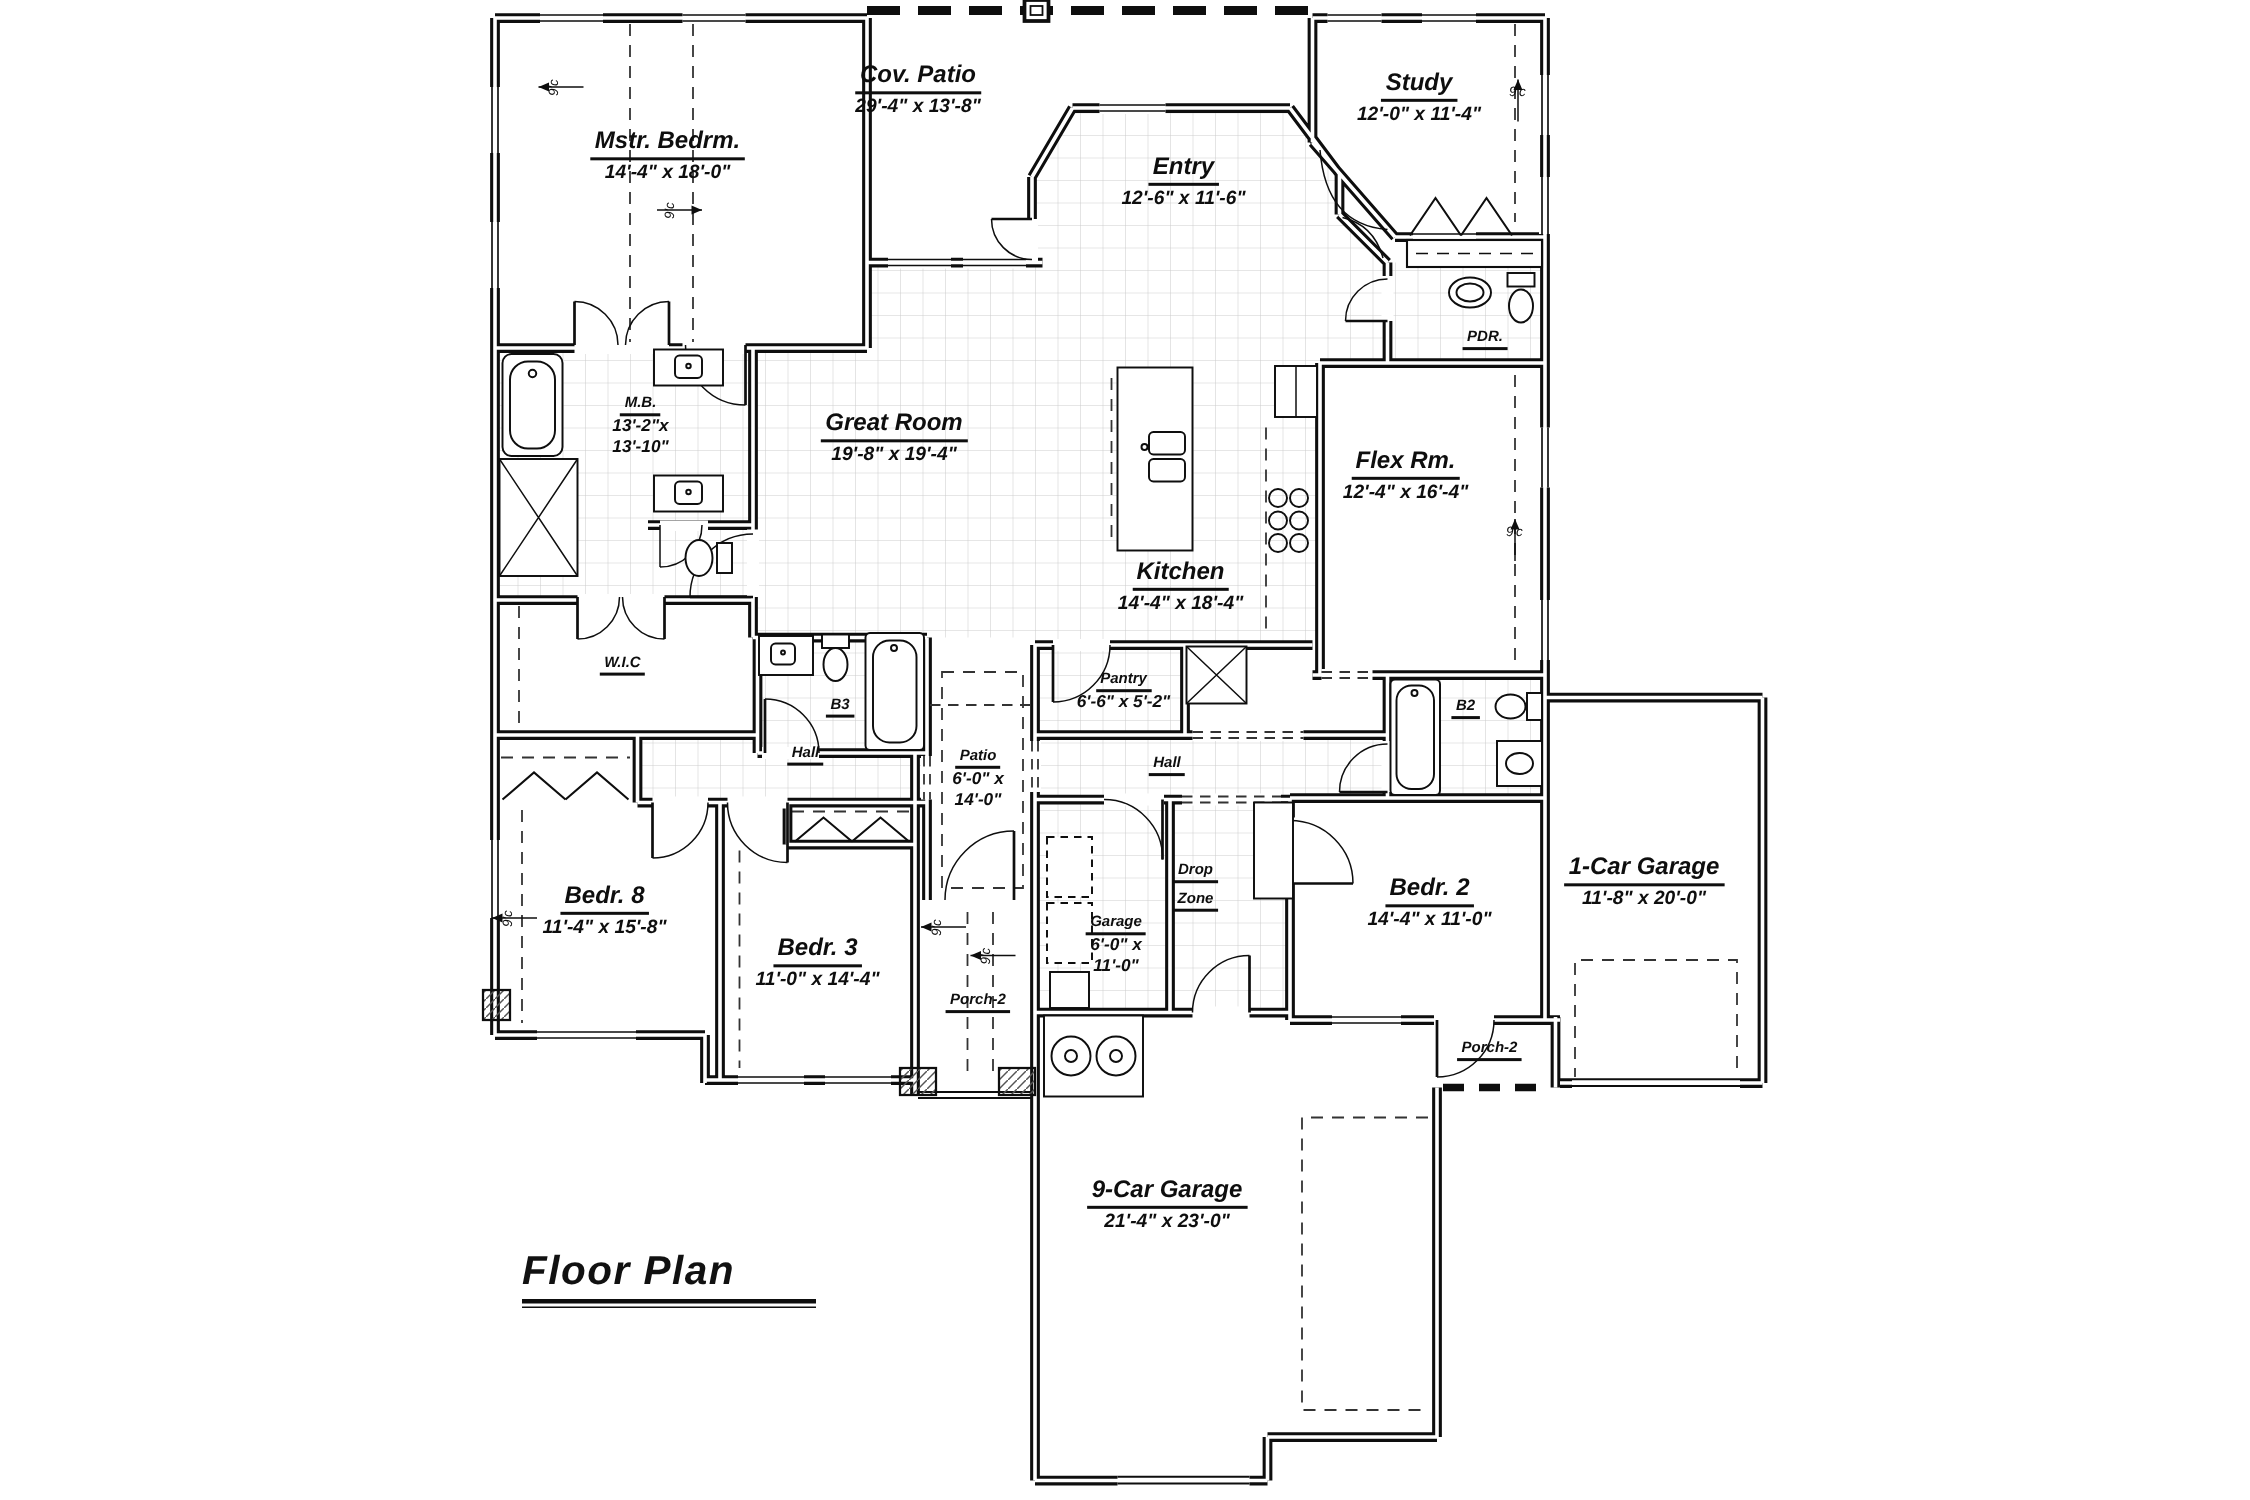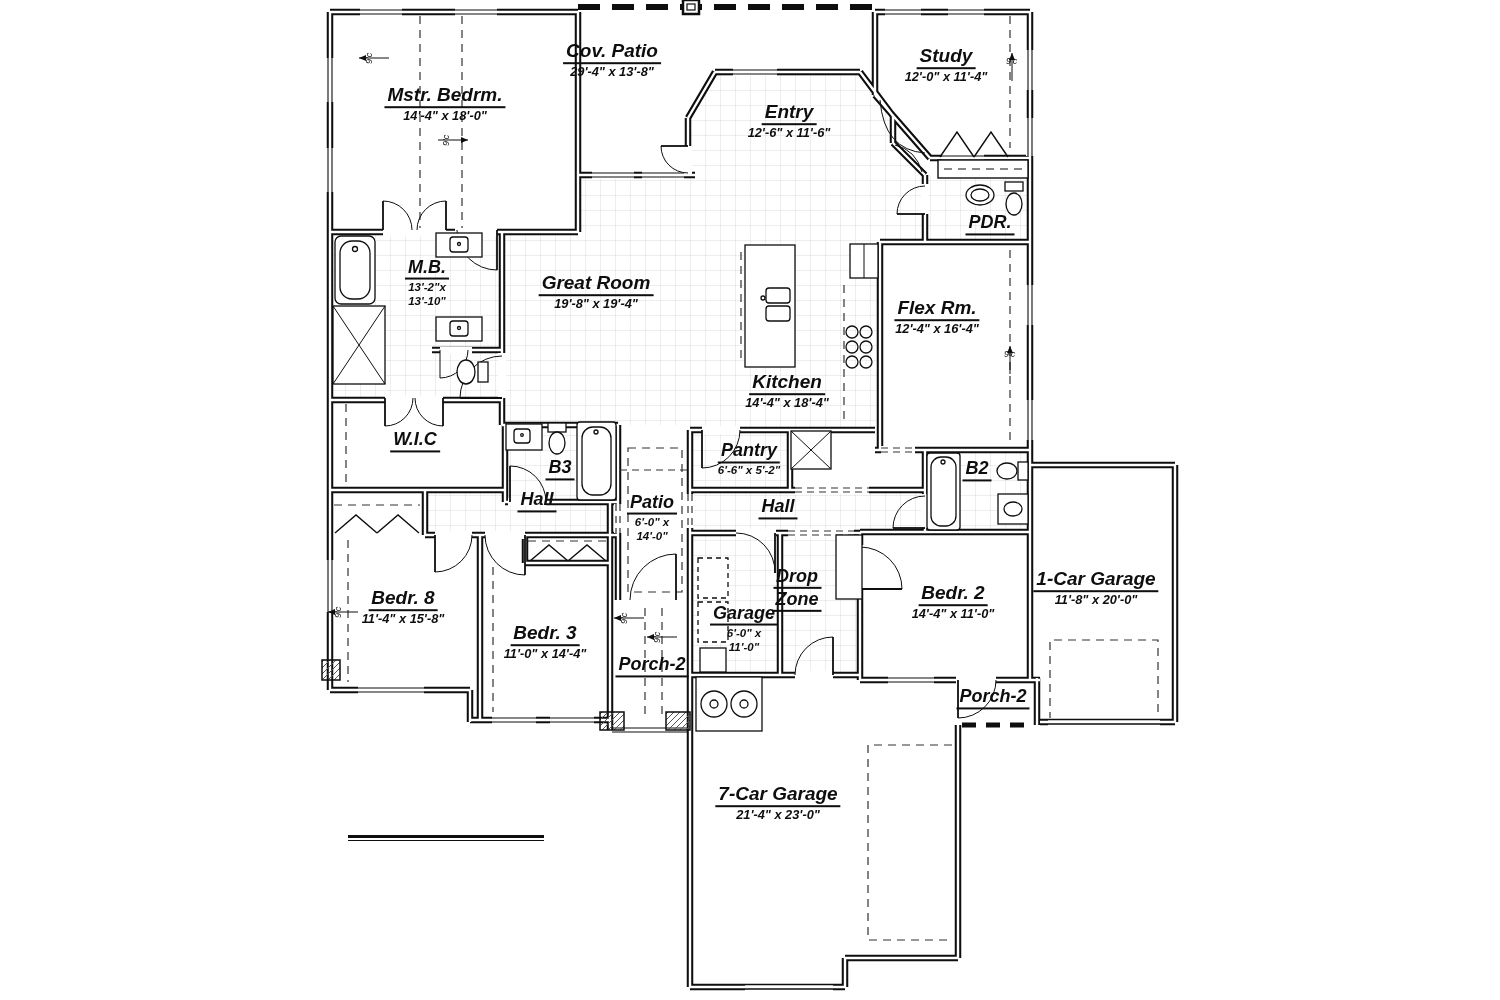--- a/index.html
+++ b/index.html
@@ -2,23 +2,23 @@
 <html><head>
 <meta charset="utf-8">
 <style>
   html,body{margin:0;padding:0;background:#fff;}
   .canvas{position:relative;width:1500px;height:1000px;background:#fff;overflow:hidden;
           font-family:"Liberation Sans",sans-serif;color:#111;}
   svg{position:absolute;left:0;top:0;}
   .labels{position:absolute;left:0;top:0;width:100%;height:100%;}
   .room-label{position:absolute;transform:translate(-50%,-50%);text-align:center;
               font-style:italic;font-weight:bold;color:#0e0e0e;line-height:1.12;white-space:nowrap;}
-  .rn{display:inline-block;font-size:19px;border-bottom:2.4px solid #0e0e0e;padding:0 3px 1px;}
+  .rn{display:inline-block;font-size:16px;border-bottom:2.4px solid #0e0e0e;padding:0 3px 1px;}
   .rd{display:block;font-size:12.8px;margin-top:1px;}
-  .sm .rn{font-size:18px;border-bottom-width:2.2px;}
+  .sm .rn{font-size:10px;border-bottom-width:2.2px;}
   .sm .rd{font-size:11.5px;}
   .plan-title{position:absolute;left:348px;top:832px;font-style:italic;font-weight:bold;}
   .plan-title .tt{font-size:27px;letter-spacing:1px;}
   .plan-title .rule1{width:196px;height:2.5px;background:#0e0e0e;margin-top:3px;}
   .plan-title .rule2{width:196px;height:1.2px;background:#0e0e0e;margin-top:2px;}
 </style>
 </head>
 <body>
 
 <div class="canvas">
@@ -508,23 +508,24 @@
     <span class="rd">14'-4" x 11'-0"</span>
   </div>
   <div class="room-label" style="left:1096px;top:588px">
     <span class="rn">1-Car Garage</span>
     <span class="rd">11'-8" x 20'-0"</span>
   </div>
   <div class="room-label sm" style="left:993px;top:698px">
     <span class="rn">Porch-2</span>
   </div>
   <div class="room-label" style="left:778px;top:803px">
-    <span class="rn">7-Car Garage</span>
+    <span class="rn">9-Car Garage</span>
     <span class="rd">21'-4" x 23'-0"</span>
   </div>
 </div>
 
 <div class="plan-title">
+  <div class="tt">Floor Plan</div>
   <div class="rule1"></div>
   <div class="rule2"></div>
 </div>
 
 </div>
 
 </body></html>

